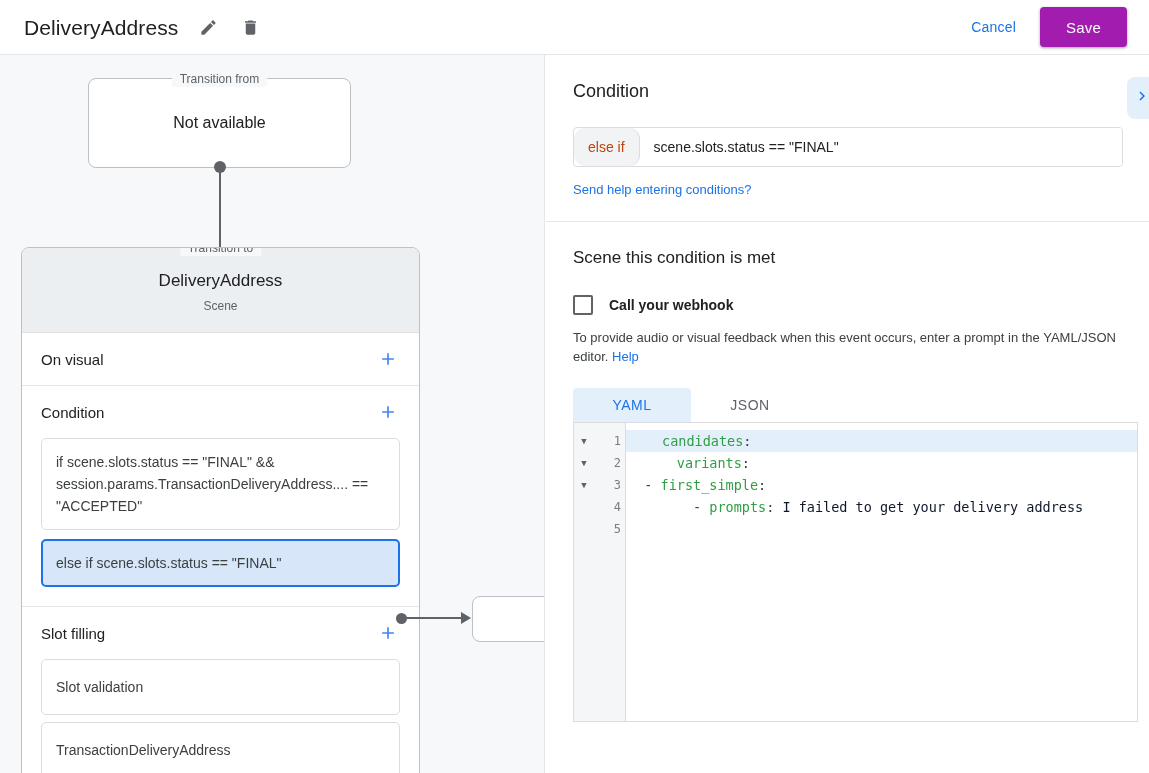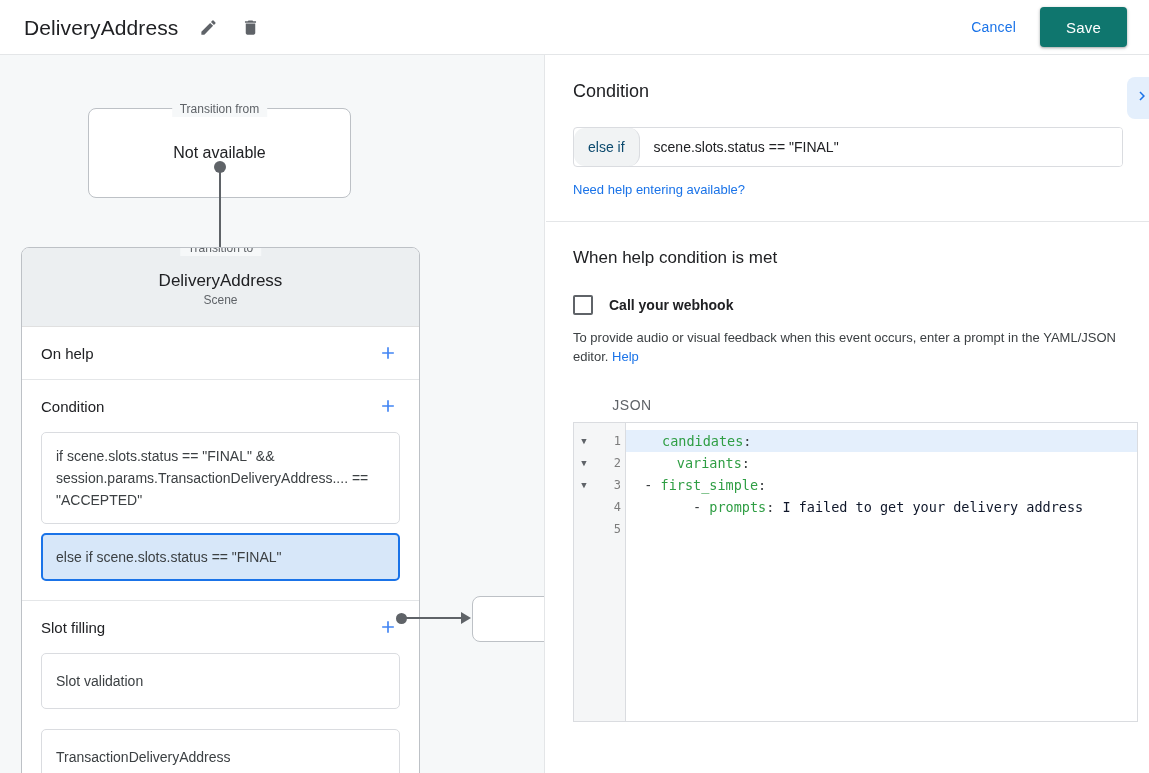--- a/index.html
+++ b/index.html
@@ -42,21 +42,21 @@
   #header-spacer { flex: 1 1 auto; }
   #cancel-button {
     font-size: 14px; font-weight: 500;
     color: #1a73e8; letter-spacing: .2px;
     padding: 8px 12px; border-radius: 4px;
     cursor: pointer; background: transparent; border: none;
     font-family: inherit;
   }
   #save-button {
     margin-left: 12px; margin-right: 22px;
-    background: #0f766e; color: #fff;
+    background: #a21caf; color: #fff;
     font-size: 15px; font-weight: 500; letter-spacing: .2px;
     border: none; border-radius: 4px;
     height: 40px; padding: 0 26px;
     cursor: pointer; font-family: inherit;
     box-shadow: 0 1px 2px rgba(60,64,67,.3), 0 1px 3px 1px rgba(60,64,67,.15);
   }
 
   
   #graph-panel {
     position: absolute; top: 55px; left: 0;
@@ -65,21 +65,20 @@
     border-right: 1px solid #e4e6e8;
     overflow: hidden;
   }
 
   
   .node-box {
     position: absolute;
     background: #ffffff;
     border: 1px solid #bdc1c6;
     border-radius: 8px;
-    margin-top: 30px;
   }
   .node-legend {
     position: absolute;
     top: -8px;
     left: 50%;
     transform: translateX(-50%);
     background: #f6f8f9;
     padding: 0 8px;
     font-size: 12px;
     color: #5f6368;
@@ -141,21 +140,21 @@
     line-height: 16px; white-space: nowrap;
     z-index: 3;
   }
   #scene-header {
     background: #eceff1;
     padding: 22px 0 18px;
     text-align: center;
     border-bottom: 1px solid #e0e0e0;
   }
   #scene-name { font-size: 17px; color: #202124; line-height: 22px; }
-  #scene-subtitle { font-size: 12px; color: #5f6368; line-height: 16px; }
+  #scene-subtitle { font-size: 12px; color: #5f6368; margin-top: 6px; line-height: 16px; }
 
   .section { border-bottom: 1px solid #e4e6e8; padding: 0 19px 0 19px; }
   .section:last-child { border-bottom: none; }
   .section-head {
     display: flex; align-items: center; justify-content: space-between;
     height: 52px;
   }
   .section-title { font-size: 15px; color: #202124; }
   .add-btn {
     width: 24px; height: 24px; position: relative;
@@ -175,21 +174,21 @@
     cursor: pointer;
   }
   .item-box.selected {
     background: #d7e7f9;
     border: 2px solid #1a73e8;
     padding: 11px 13px;
   }
   #condition-section .section-head { height: 52px; }
   #condition-list { padding-bottom: 10px; }
   #slot-list { padding-bottom: 14px; }
-  .slot-box { padding: 16px 14px; margin-bottom: 20px; }
+  .slot-box { padding: 16px 14px; margin-bottom: 7px; }
 
   
   #branch-dot {
     position: absolute; left: 396px; top: 558px;
     width: 11px; height: 11px; border-radius: 50%;
     background: #5f6368; z-index: 4;
   }
   #branch-line {
     position: absolute; left: 405px; top: 562px;
     width: 60px; height: 2px; background: #5f6368; z-index: 4;
@@ -237,21 +236,21 @@
     border: 1px solid #dadce0;
     border-radius: 4px;
     overflow: hidden;
     height: 40px;
   }
   #condition-prefix {
     background: #f1f3f4;
     border-right: 1px solid #dadce0;
     display: flex; align-items: center;
     padding: 0 14px;
-    font-size: 14px; color: #0c4a6e;
+    font-size: 14px; color: #c2410c;
     white-space: nowrap;
     border-radius: 11px;
   }
   #condition-value {
     flex: 1;
     display: flex; align-items: center;
     padding: 0 14px;
     font-size: 14px; color: #202124;
     background: #fff;
     cursor: text;
@@ -424,21 +423,21 @@
     <div id="transition-to-card">
       <div id="transition-to-legend">Transition to</div>
 
       <div id="scene-header">
         <div id="scene-name">DeliveryAddress</div>
         <div id="scene-subtitle">Scene</div>
       </div>
 
       <div class="section" id="onenter-section">
         <div class="section-head">
-          <div class="section-title">On help</div>
+          <div class="section-title">On visual</div>
           <div class="add-btn">
             <span>
               <svg width="20" height="20" viewBox="0 0 24 24" fill="#4285f4">
                 <path d="M19 13h-6v6h-2v-6H5v-2h6V5h2v6h6v2z"></path>
               </svg>
             </span>
           </div>
         </div>
       </div>
 
@@ -494,37 +493,38 @@
             <path d="M8.59 16.59 13.17 12 8.59 7.41 10 6l6 6-6 6-1.41-1.41z"></path>
           </svg>
         </span>
       </div>
 
       <div id="condition-input-row">
         <div id="condition-prefix">else if</div>
         <div id="condition-value">scene.slots.status == "FINAL"</div>
       </div>
 
-      <a id="condition-help-link">Need help entering available?</a>
+      <a id="condition-help-link">Send help entering conditions?</a>
     </div>
 
     <div id="met-block">
-      <div id="met-heading">When help condition is met</div>
+      <div id="met-heading">Scene this condition is met</div>
 
       <div class="check-row">
         <div class="checkbox"></div>
         <div class="check-label">Call your webhook</div>
       </div>
 
 
       <div id="prompts-help-text"><span>To provide audio or visual feedback when this event occurs, enter a prompt in the YAML/JSON editor.</span>
         <span id="prompts-help-link">Help</span>
       </div>
 
       <div id="editor-tabs">
+        <div class="editor-tab active">YAML</div>
         <div class="editor-tab">JSON</div>
       </div>
 
       <div id="code-editor">
         <div id="code-gutter">
             <div class="gutter-row">
               <span class="fold-arrow">▼</span>
               <span class="line-no">1</span>
             </div>
             <div class="gutter-row">

